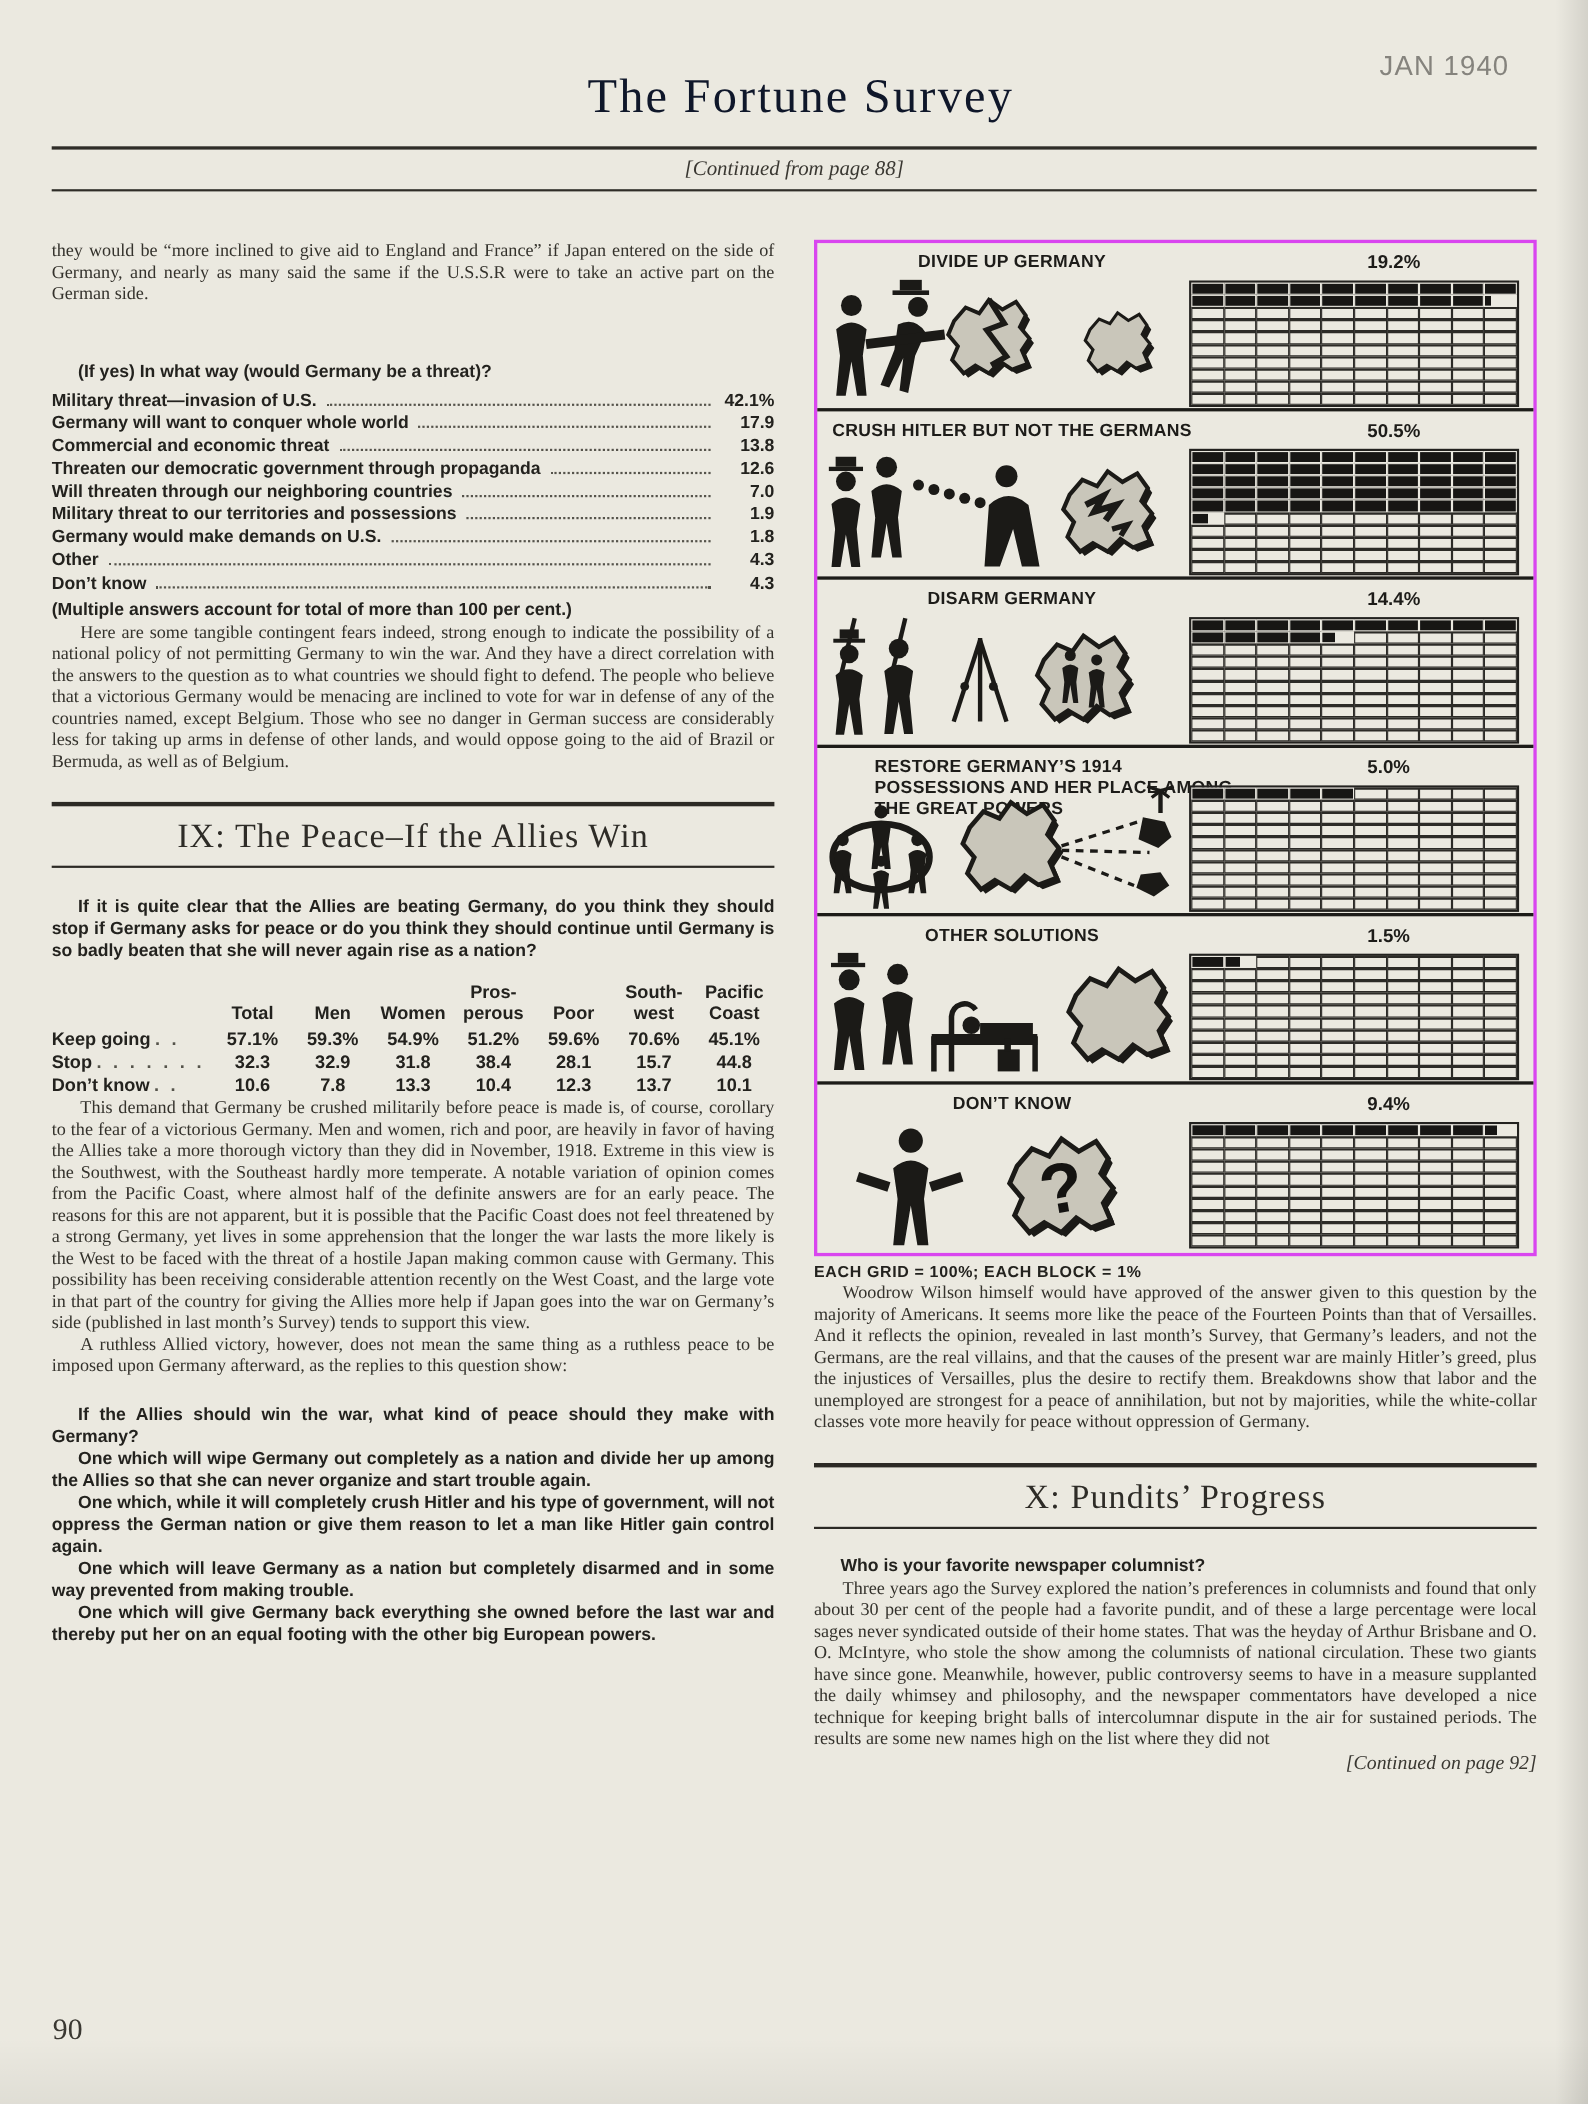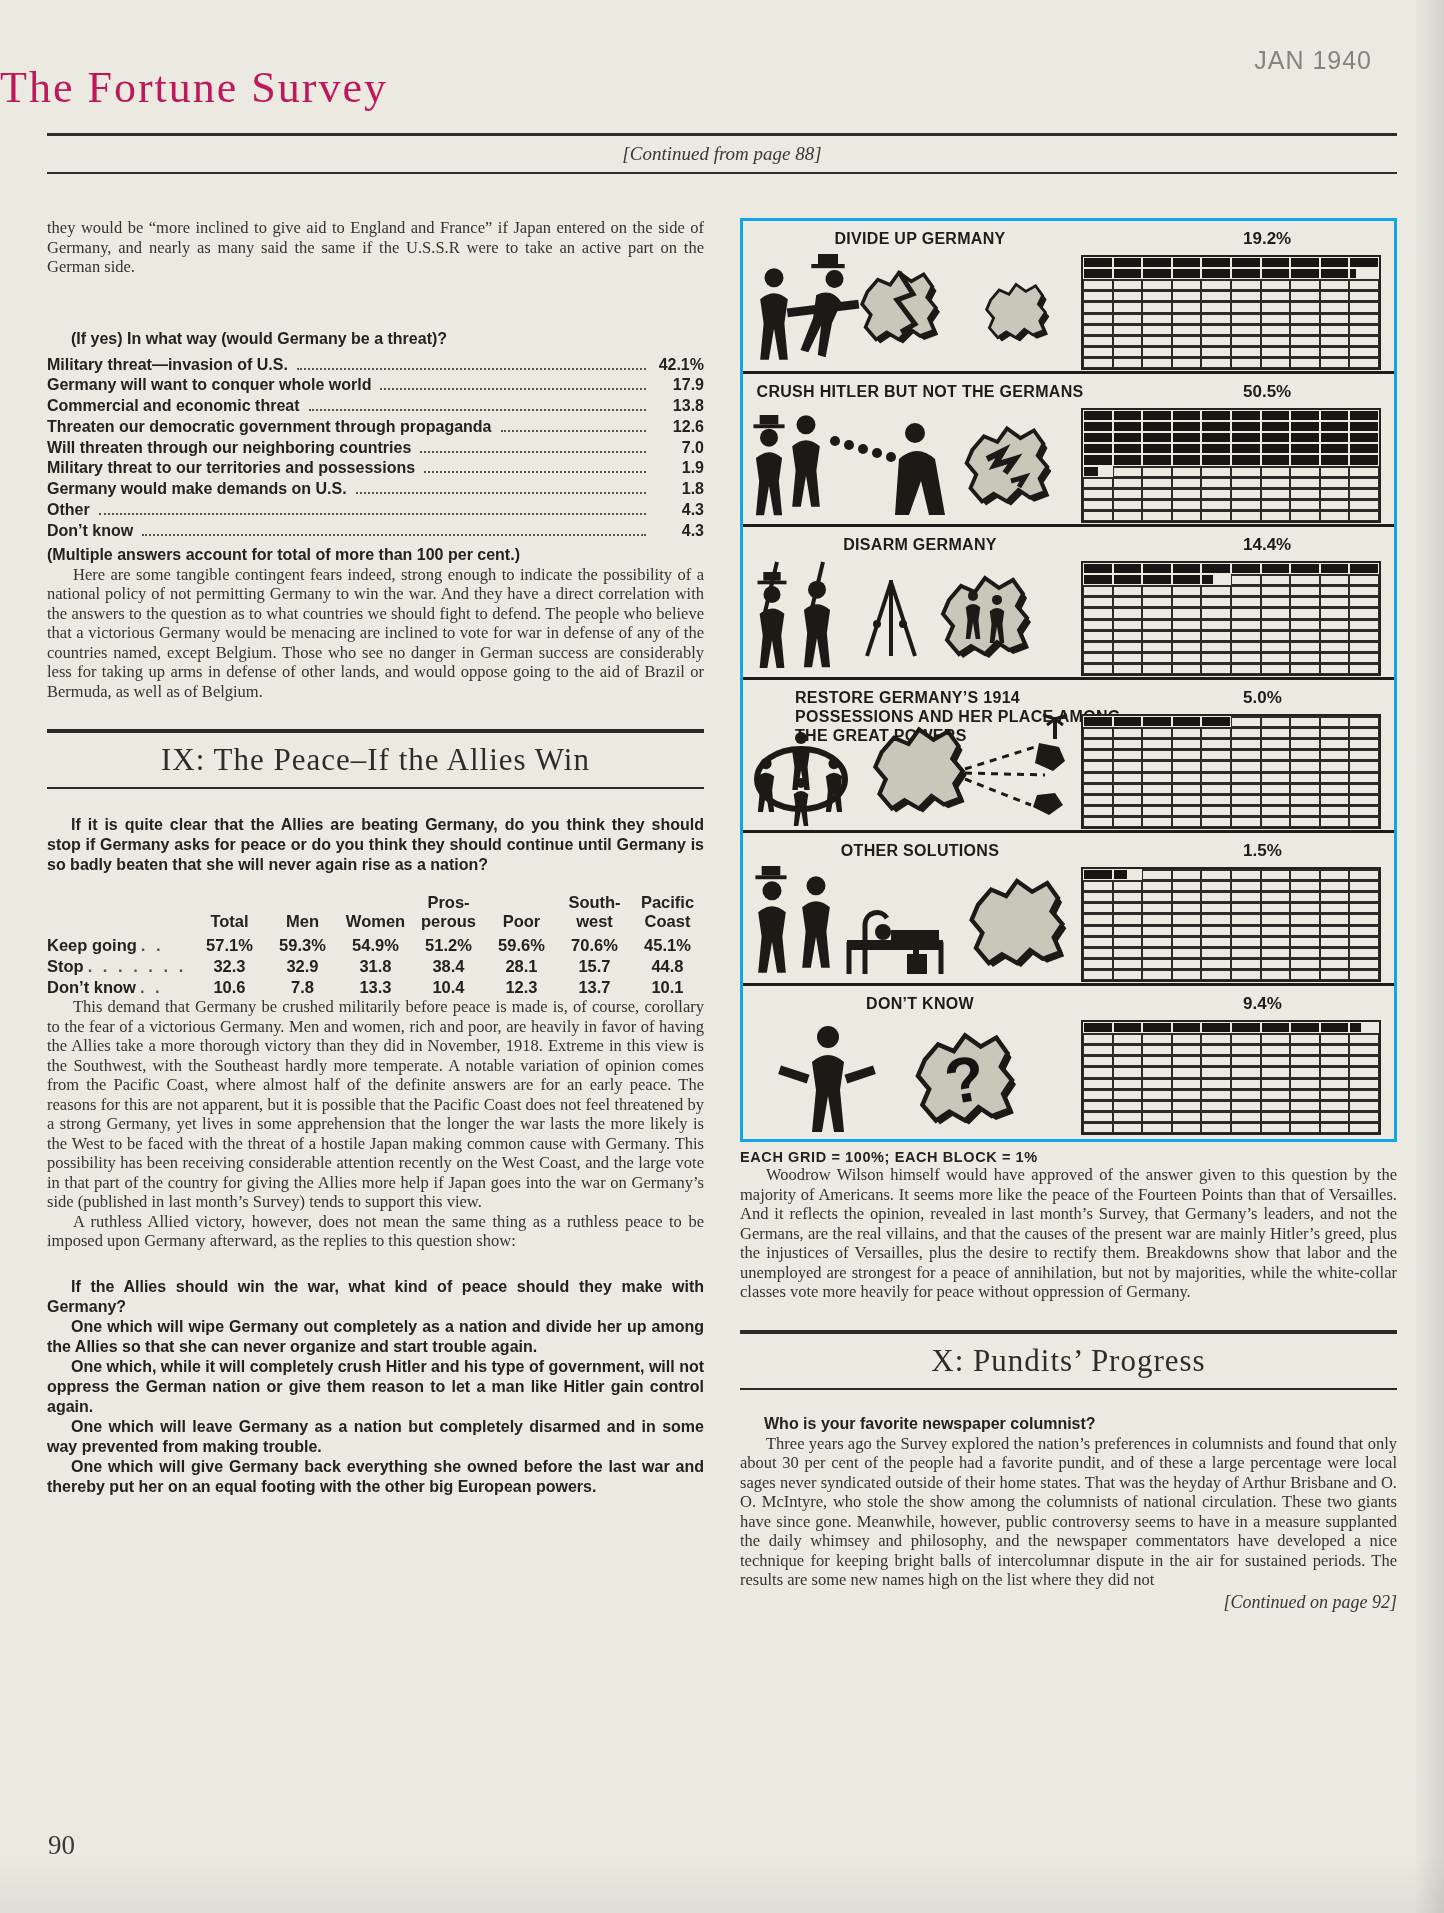--- a/index.html
+++ b/index.html
@@ -6,21 +6,21 @@
   .page{position:relative;width:1444px;height:1913px;margin:0 auto;background:#ebe9e0;
         font-family:"Liberation Serif","DejaVu Serif",serif;color:#34322c;overflow:hidden;}
   .page::after{content:"";position:absolute;top:0;right:0;bottom:0;width:30px;pointer-events:none;
         background:linear-gradient(to right,rgba(0,0,0,0),rgba(0,0,0,.10));}
   .page::before{content:"";position:absolute;left:0;right:0;bottom:0;height:60px;pointer-events:none;
         background:linear-gradient(to bottom,rgba(0,0,0,0),rgba(0,0,0,.05));}
 
   
   .issue{position:absolute;top:46px;right:72px;font-family:"Liberation Sans",sans-serif;
          font-size:25px;letter-spacing:1px;color:#85837d;}
-  h1.title{margin:62px 0 0;font-weight:400;font-size:44px;letter-spacing:2px;color:#be185d;}
+  h1.title{margin:62px 0 0;text-align:center;font-weight:400;font-size:44px;letter-spacing:2px;color:#0f172a;padding-left:12px;}
   .rule-a{height:3px;background:#2f2d28;margin:20px 47px 0;}
   .rule-b{height:2px;background:#2f2d28;margin:7px 47px 0;}
   .continued-from{margin-top:7px;text-align:center;font-style:italic;font-size:19px;color:#3a3832;}
 
   
   .content{display:flex;gap:36px;padding:44px 47px 0;}
   .col-left{width:657px;}
   .col-right{width:664px;}
 
   p.serif{margin:0;font-size:16.5px;line-height:19.5px;text-align:justify;}
@@ -47,21 +47,21 @@
   .bd-table{margin-top:14px;font-family:"Liberation Sans",sans-serif;font-weight:700;
             font-size:16.5px;color:#23221e;}
   .bd-row{display:grid;grid-template-columns:146px repeat(7,73px);align-items:end;height:21px;}
   .bd-row.bd-head{height:42px;margin-bottom:3px;}
   .bd-h{white-space:pre-line;text-align:center;line-height:19px;}
   .bd-v{text-align:center;}
   .bd-label{display:flex;align-items:flex-end;}
   .bd-dots{letter-spacing:3px;color:#55534b;margin-left:4px;}
 
   
-  .chart-box{border:3px solid #0ea5e9;}
+  .chart-box{border:3px solid #d946ef;}
   .panel{position:relative;height:150px;border-bottom:3px solid #1d1c19;}
   .panel:last-child{border-bottom:none;height:153px;}
   .panel-title{position:absolute;top:8px;left:8px;width:338px;text-align:center;
                font-family:"Liberation Sans",sans-serif;font-weight:700;font-size:16px;
                line-height:19px;letter-spacing:.3px;color:#1d1c19;}
   .panel-title.wide{left:52px;width:330px;text-align:left;}
   .panel-pct{position:absolute;top:8px;left:500px;font-family:"Liberation Sans",sans-serif;
              font-weight:700;font-size:17px;color:#1d1c19;}
   .block-grid{position:absolute;top:34px;right:13px;width:296px;height:111px;
               display:grid;grid-template-columns:repeat(10,1fr);grid-template-rows:repeat(10,1fr);

